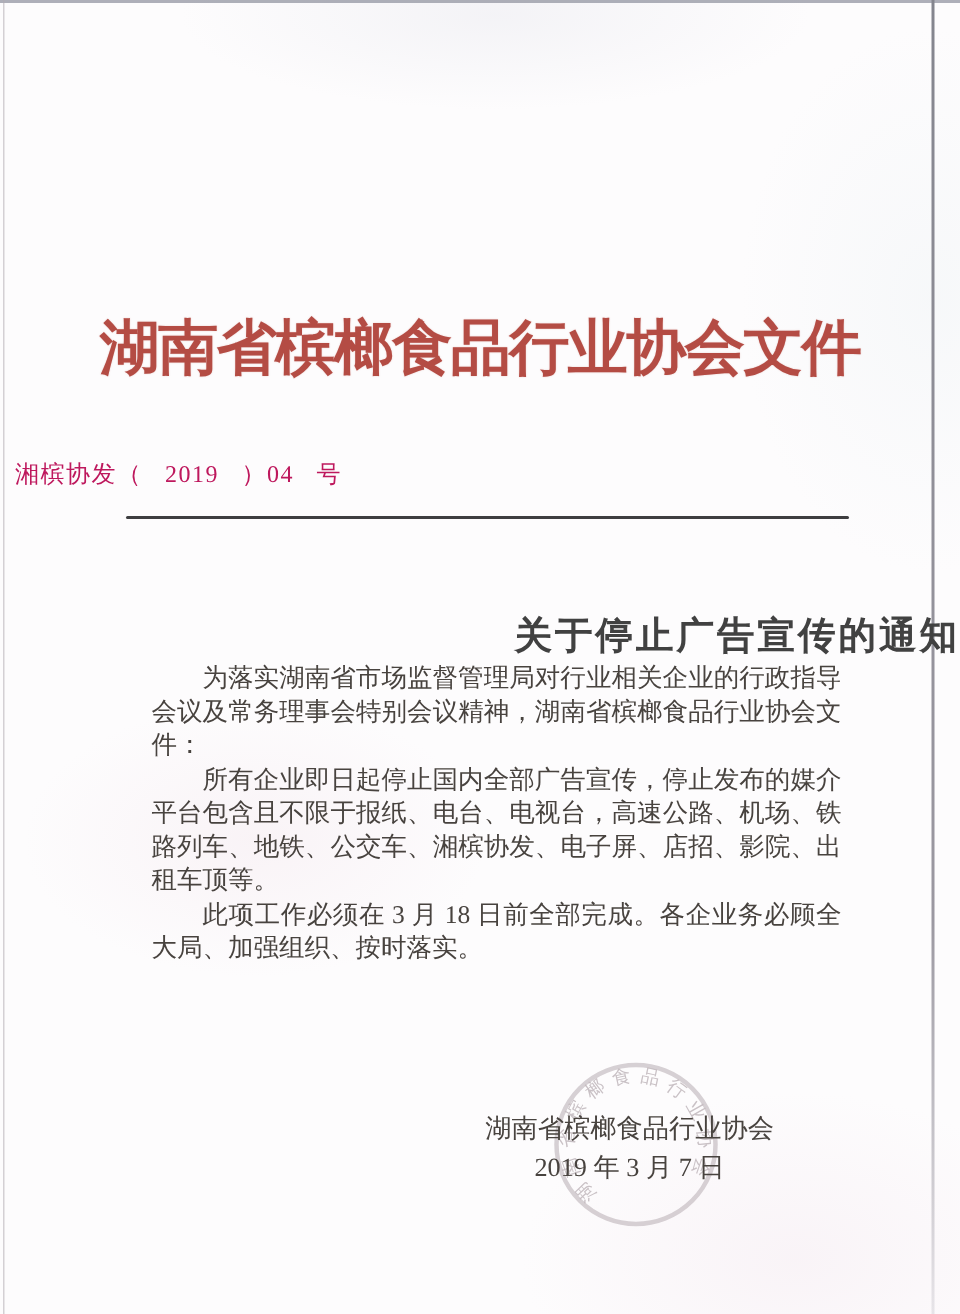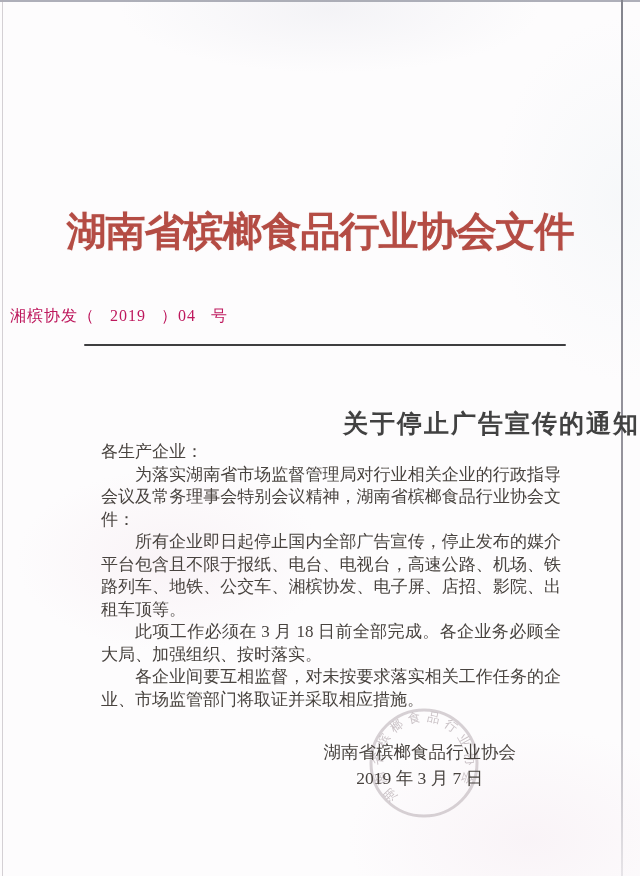--- a/index.html
+++ b/index.html
@@ -70,25 +70,23 @@
 
   <div class="org-title">湖南省槟榔食品行业协会文件</div>
 
   <div class="doc-number">湘槟协发（ 2019 ）04 号</div>
 
   <div class="divider"></div>
 
   <div class="notice-title">关于停止广告宣传的通知</div>
 
   <div class="body-text">
-    <p class="salutation">各生产企业：</p>
     <p>为落实湖南省市场监督管理局对行业相关企业的行政指导会议及常务理事会特别会议精神，湖南省槟榔食品行业协会文件：</p>
     <p>所有企业即日起停止国内全部广告宣传，停止发布的媒介平台包含且不限于报纸、电台、电视台，高速公路、机场、铁路列车、地铁、公交车、湘槟协发、电子屏、店招、影院、出租车顶等。</p>
     <p>此项工作必须在 3 月 18 日前全部完成。各企业务必顾全大局、加强组织、按时落实。</p>
-    <p>各企业间要互相监督，对未按要求落实相关工作任务的企业、市场监管部门将取证并采取相应措施。</p>
   </div>
 
   <svg class="seal" viewBox="0 0 116 116" aria-hidden="true">
     <defs>
       <path id="seal-rim-path" d="M 16,58 A 42,42 0 1,1 100,58 A 42,42 0 1,1 16,58"></path>
     </defs>
     <circle cx="58" cy="58" r="53" fill="none" stroke="#c4bbc0" stroke-width="3" opacity="0.8"></circle>
     <text font-size="12.5" fill="#bab0b5" opacity="0.9" transform="rotate(-52 58 58)" font-family="Liberation Serif, DejaVu Serif, serif">
       <textPath href="#seal-rim-path" startOffset="0" textLength="190" lengthAdjust="spacing">湖南省槟榔食品行业协会</textPath>
     </text>

